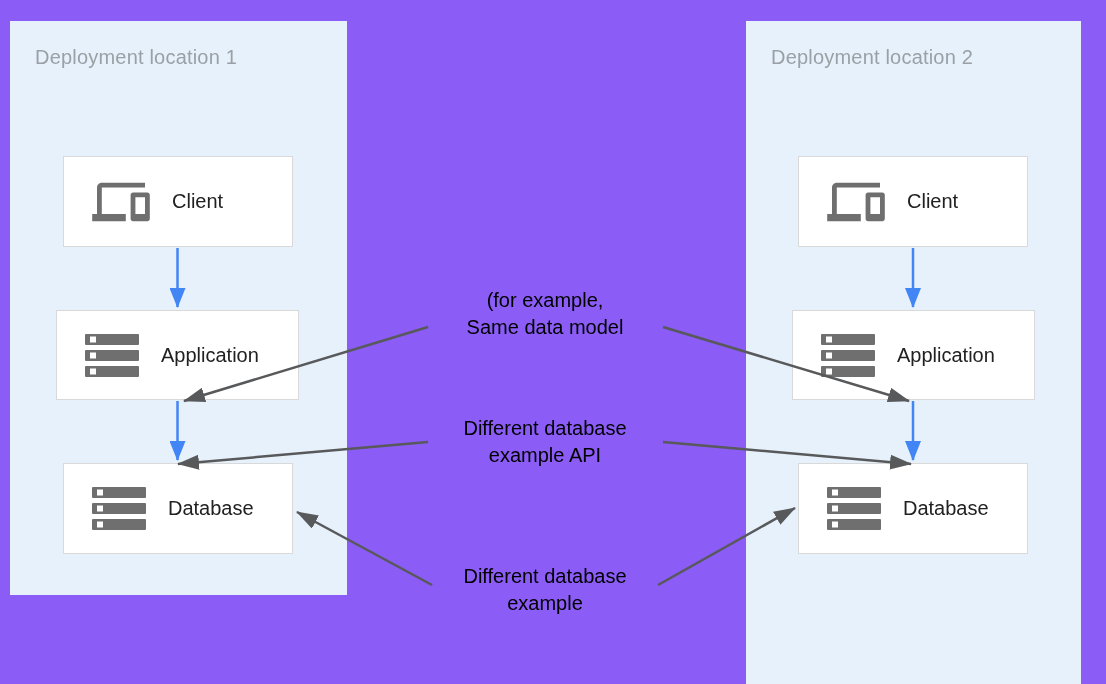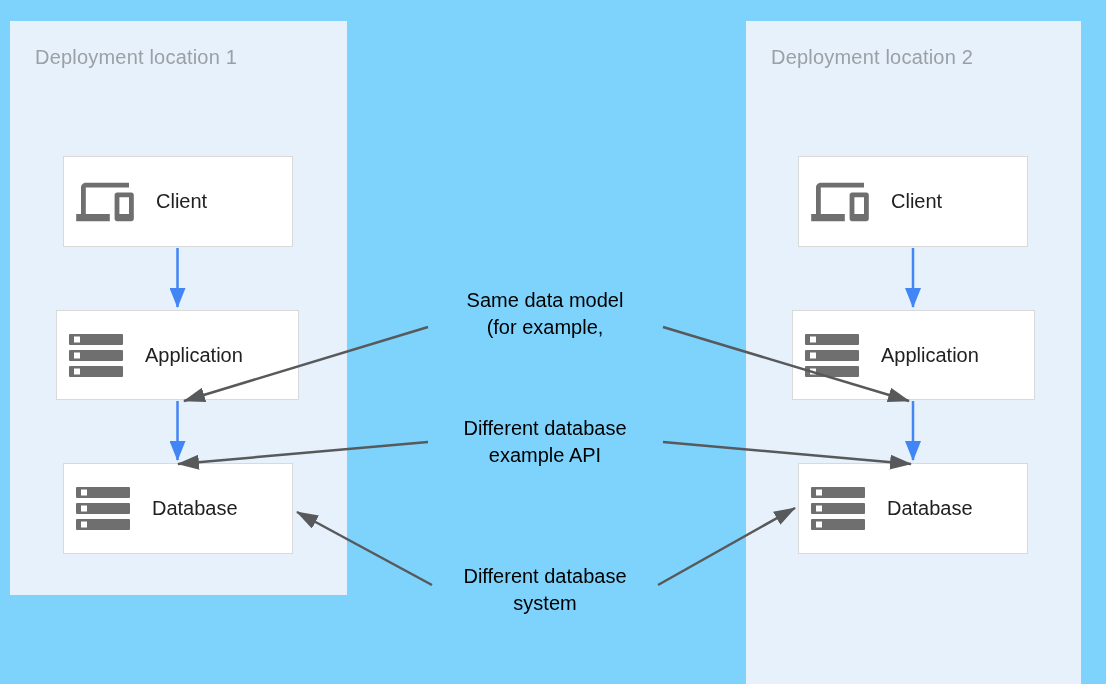--- a/index.html
+++ b/index.html
@@ -1,41 +1,41 @@
 <!DOCTYPE html>
 <html><head>
 <meta charset="utf-8">
 <style>
   html, body { margin: 0; padding: 0; background: #ffffff; }
   .canvas {
     position: relative;
     width: 1106px;
     height: 684px;
-    background: #7dd3fc;
+    background: #8b5cf6;
     overflow: hidden;
     font-family: "Liberation Sans", "DejaVu Sans", sans-serif;
   }
   .zone {
     position: absolute;
     background: #E7F1FB;
   }
   .zone-title {
     padding: 25px 0 0 25px;
     font-size: 20px;
     color: #9AA0A6;
     letter-spacing: 0.2px;
   }
   .node {
     position: absolute;
     background: #ffffff;
     border: 1px solid #D9D9D9;
     box-sizing: border-box;
     display: flex;
     align-items: center;
-    padding-left: 12px;
+    padding-left: 28px;
     gap: 22px;
     z-index: 2;
   }
   .node-label {
     font-size: 20px;
     color: #212121;
   }
   .icon { display: inline-flex; align-items: center; }
   .arrow-overlay {
     position: absolute;
@@ -176,27 +176,27 @@
     <line x1="663" y1="327" x2="909" y2="401" stroke="#58595B" stroke-width="2.5" marker-end="url(#gray-arrow)"></line>
 
     <line x1="428" y1="442" x2="178" y2="464" stroke="#58595B" stroke-width="2.5" marker-end="url(#gray-arrow)"></line>
     <line x1="663" y1="442" x2="911" y2="464" stroke="#58595B" stroke-width="2.5" marker-end="url(#gray-arrow)"></line>
 
     <line x1="432" y1="585" x2="297" y2="512" stroke="#58595B" stroke-width="2.5" marker-end="url(#gray-arrow)"></line>
     <line x1="658" y1="585" x2="795" y2="508" stroke="#58595B" stroke-width="2.5" marker-end="url(#gray-arrow)"></line>
   </svg>
 
   <div class="annotation" style="left:415px; top:287px;">
+    <div>(for example,</div>
     <div>Same data model</div>
-    <div>(for example,</div>
   </div>
 
   <div class="annotation" style="left:415px; top:415px;">
     <div>Different database</div>
     <div>example API</div>
   </div>
 
   <div class="annotation" style="left:415px; top:563px;">
     <div>Different database</div>
-    <div>system</div>
+    <div>example</div>
   </div>
 
 </div>
 
 </body></html>

